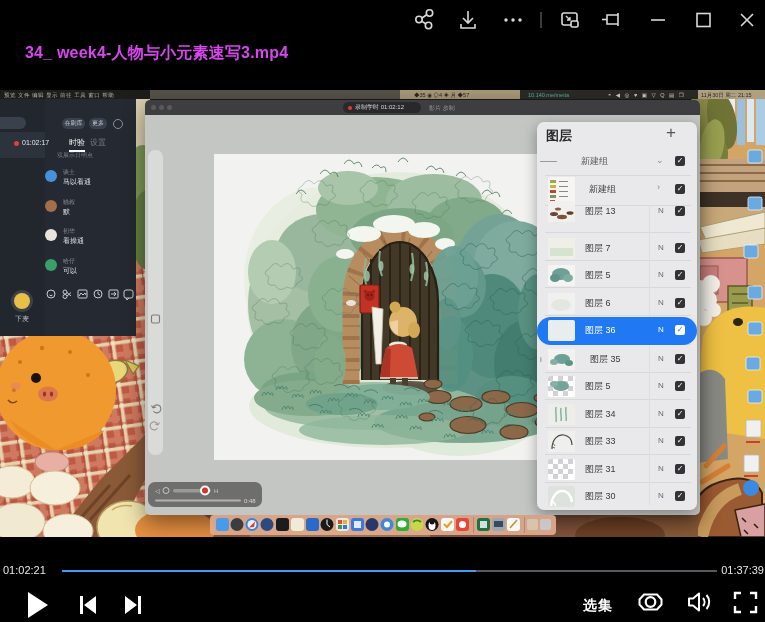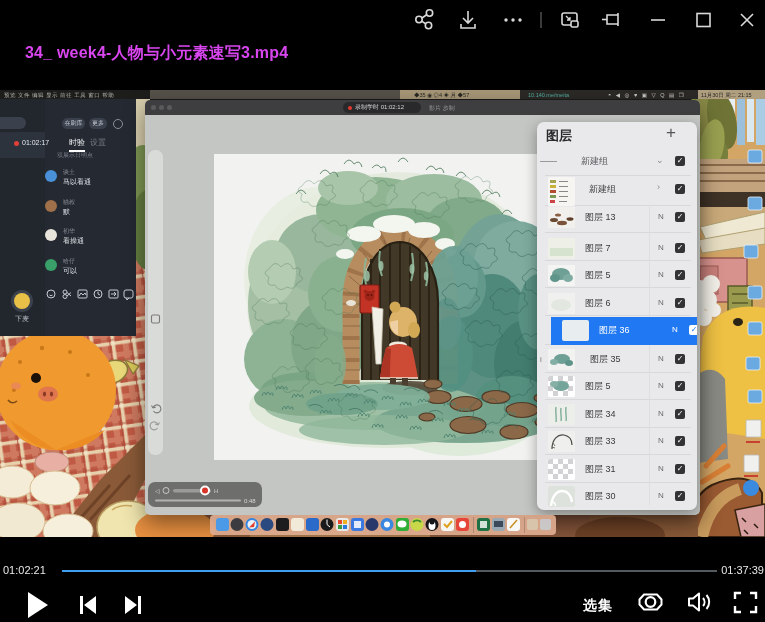--- a/index.html
+++ b/index.html
@@ -502,21 +502,21 @@
               <rect x="11" y="9" width="9" height="1"></rect>
               <rect x="11" y="14" width="9" height="1"></rect>
               <rect x="11" y="19" width="9" height="1"></rect>
               <rect x="11" y="24" width="8" height="1"></rect>
             </g>
           </svg></div>
         <div class="nm" style="left:52px;top:9px;">新建组</div>
         <div class="abs" style="left:120px;top:8px;color:#8a8a8e;font-size:9px;">›</div>
         <div class="cb" style="top:10px;">✓</div>
       </div>
-      <div class="lrow" style="top:82px;">
+      <div class="lrow" style="top:76px;">
         <div class="th"><svg width="27" height="21">
             <rect width="27" height="21" fill="#f2f0ec"></rect>
             <ellipse cx="6" cy="13" rx="4" ry="2" fill="#6b4a34"></ellipse>
             <ellipse cx="14" cy="16" rx="5" ry="2.2" fill="#7a523a"></ellipse>
             <ellipse cx="22" cy="12" rx="3.5" ry="1.8" fill="#5f3f2c"></ellipse>
             <ellipse cx="10" cy="8" rx="3" ry="1.5" fill="#8a5f42"></ellipse>
           </svg></div>
         <div class="nm">图层 13</div>
         <div class="N">N</div>
         <div class="cb">✓</div>
@@ -543,21 +543,21 @@
       </div>
       <div class="lrow" style="top:168px;">
         <div class="th"><svg width="27" height="21">
             <rect width="27" height="21" fill="#f0f1ee"></rect>
             <ellipse cx="13" cy="12" rx="10" ry="6" fill="#e2e8e0"></ellipse>
           </svg></div>
         <div class="nm">图层 6</div>
         <div class="N">N</div>
         <div class="cb">✓</div>
       </div>
-      <div class="lrow" style="top:195px;background:#2079f2;height:28px;border-radius:0;margin-left:14px;">
+      <div class="lrow" style="top:195px;background:#2079f2;height:28px;border-radius:14px;">
         <div class="th" style="background:#e8edf0;"></div>
         <div class="nm" style="color:#fff;">图层 36</div>
         <div class="N" style="color:#fff;">N</div>
         <div class="cb" style="background:#fff;color:#2079f2;">✓</div>
       </div>
       <div class="lrow" style="top:224px;">
         <div class="abs" style="left:3px;top:9px;font-size:8px;color:#777;">i</div>
         <div class="th"><svg width="27" height="21">
             <rect width="27" height="21" fill="#f2f2f0"></rect>
             <ellipse cx="14" cy="10" rx="8" ry="5" fill="#6fa096"></ellipse>

